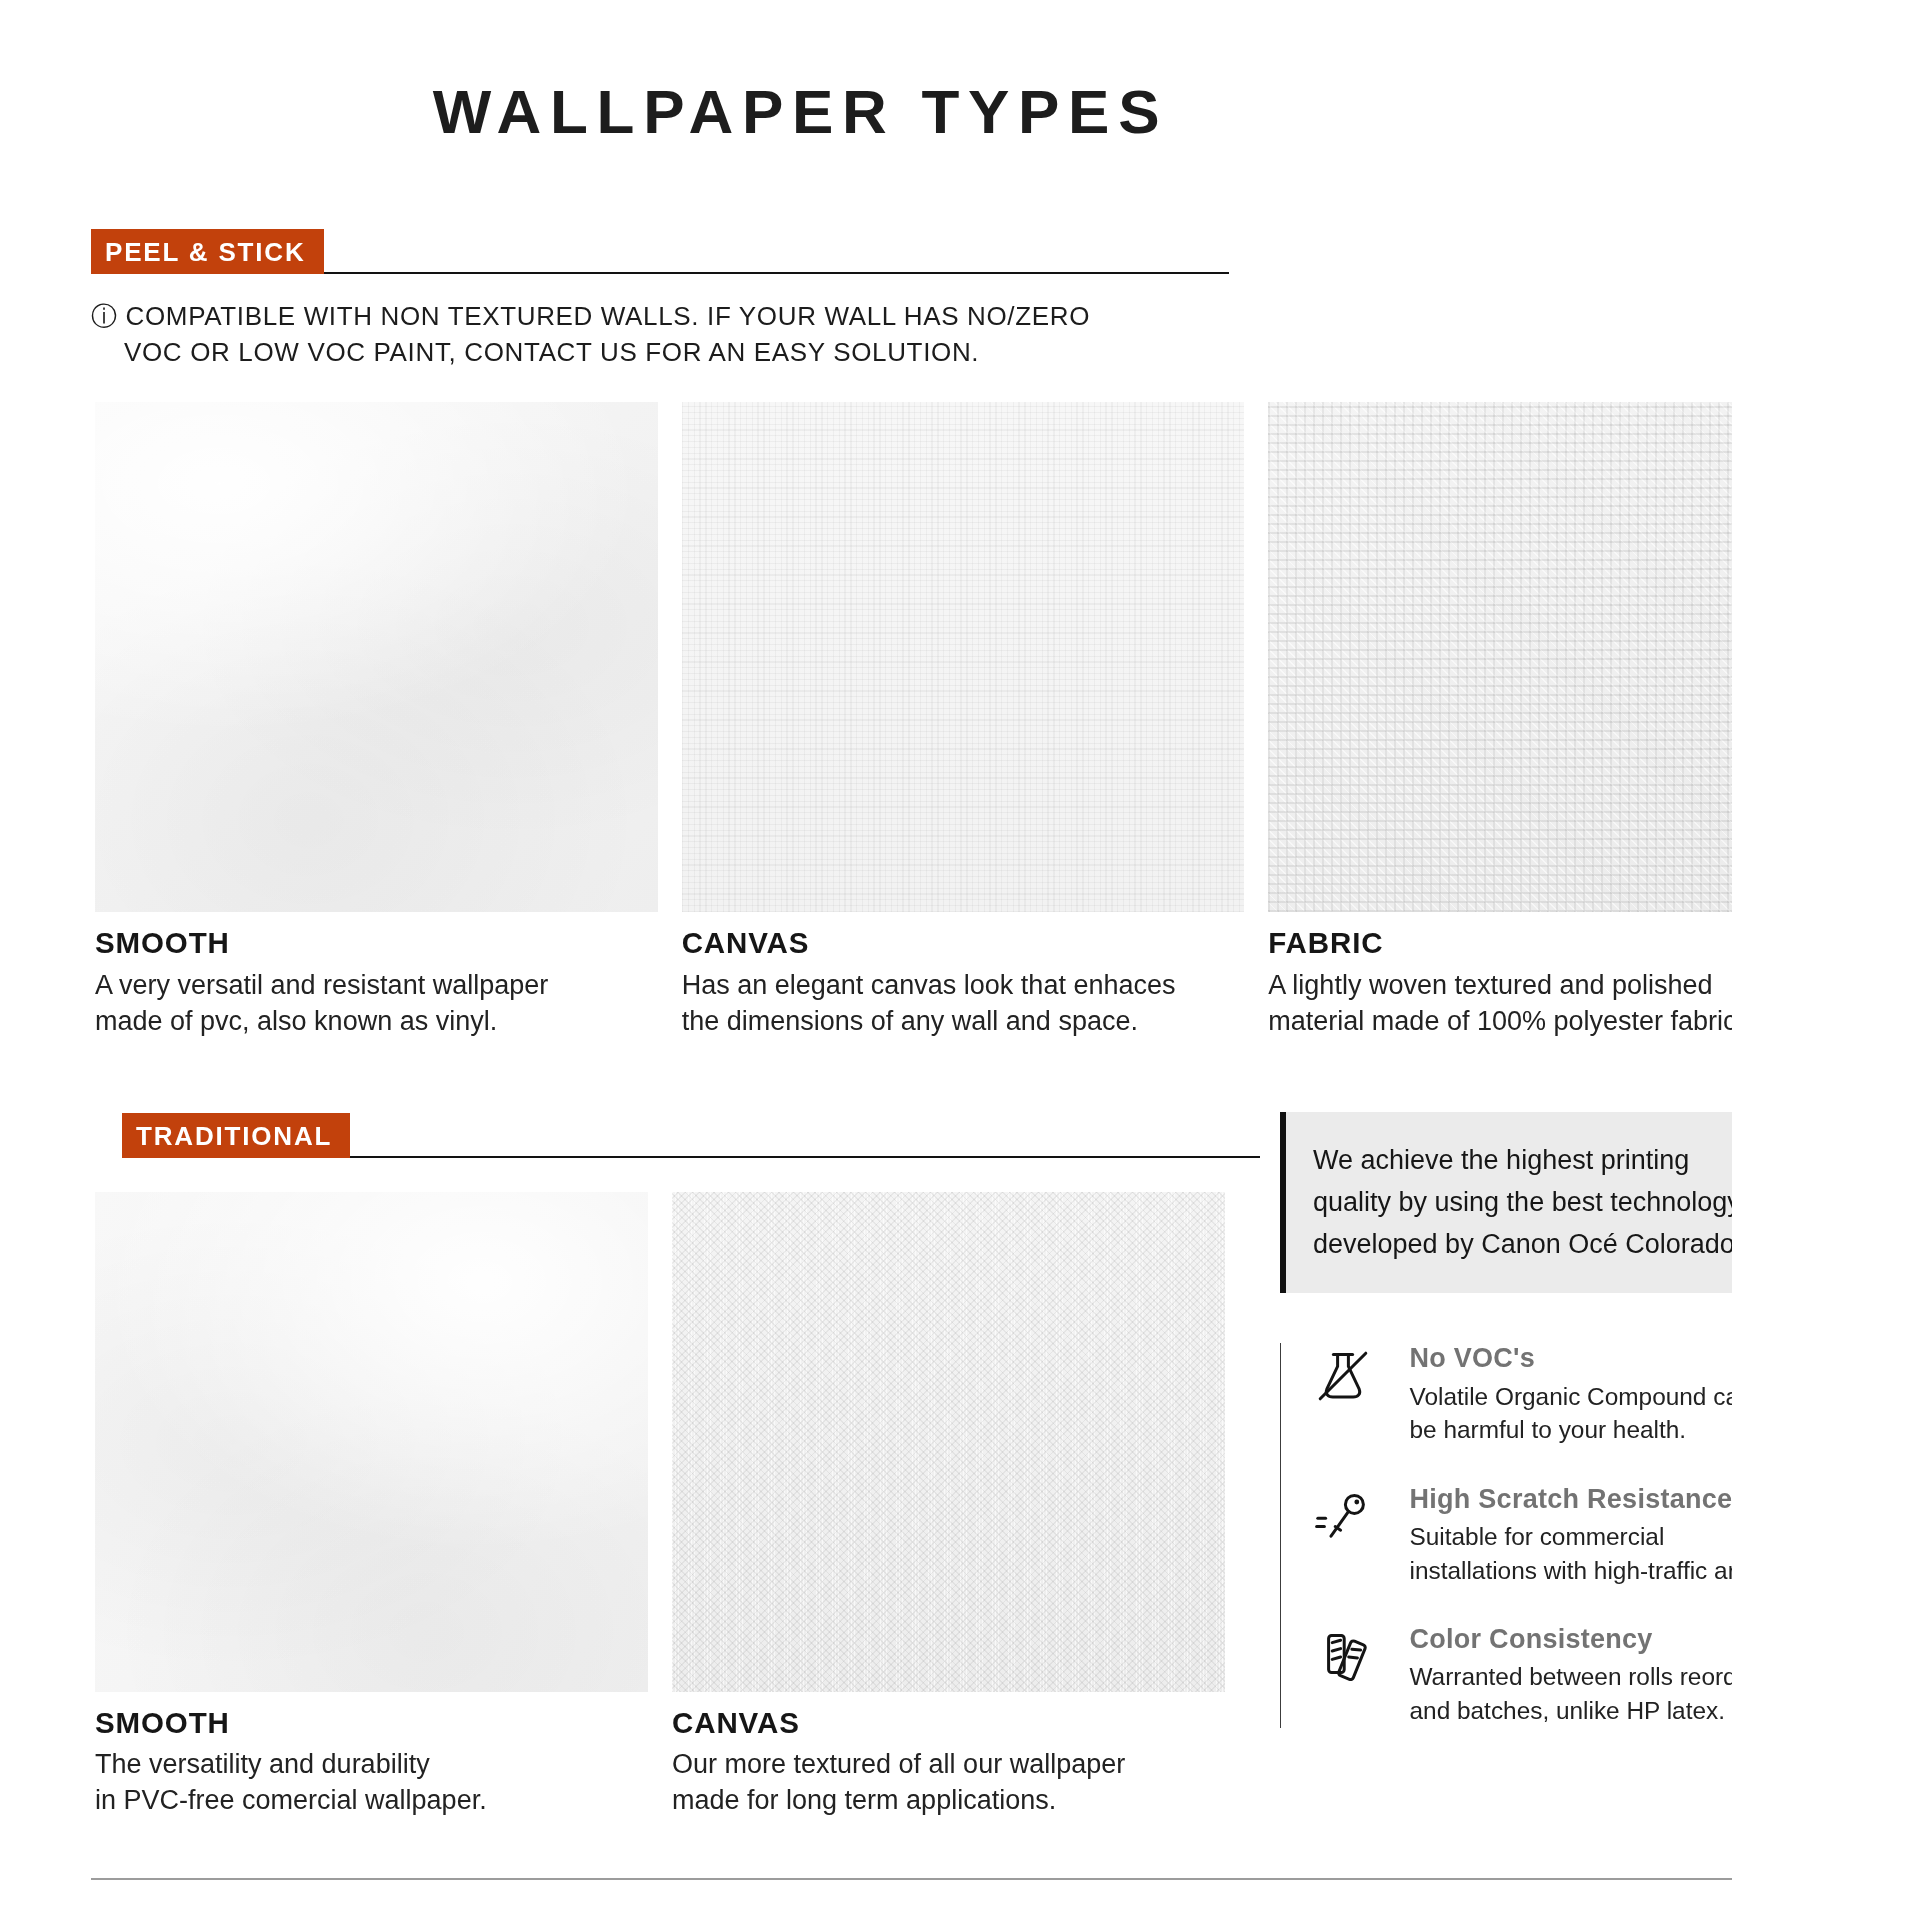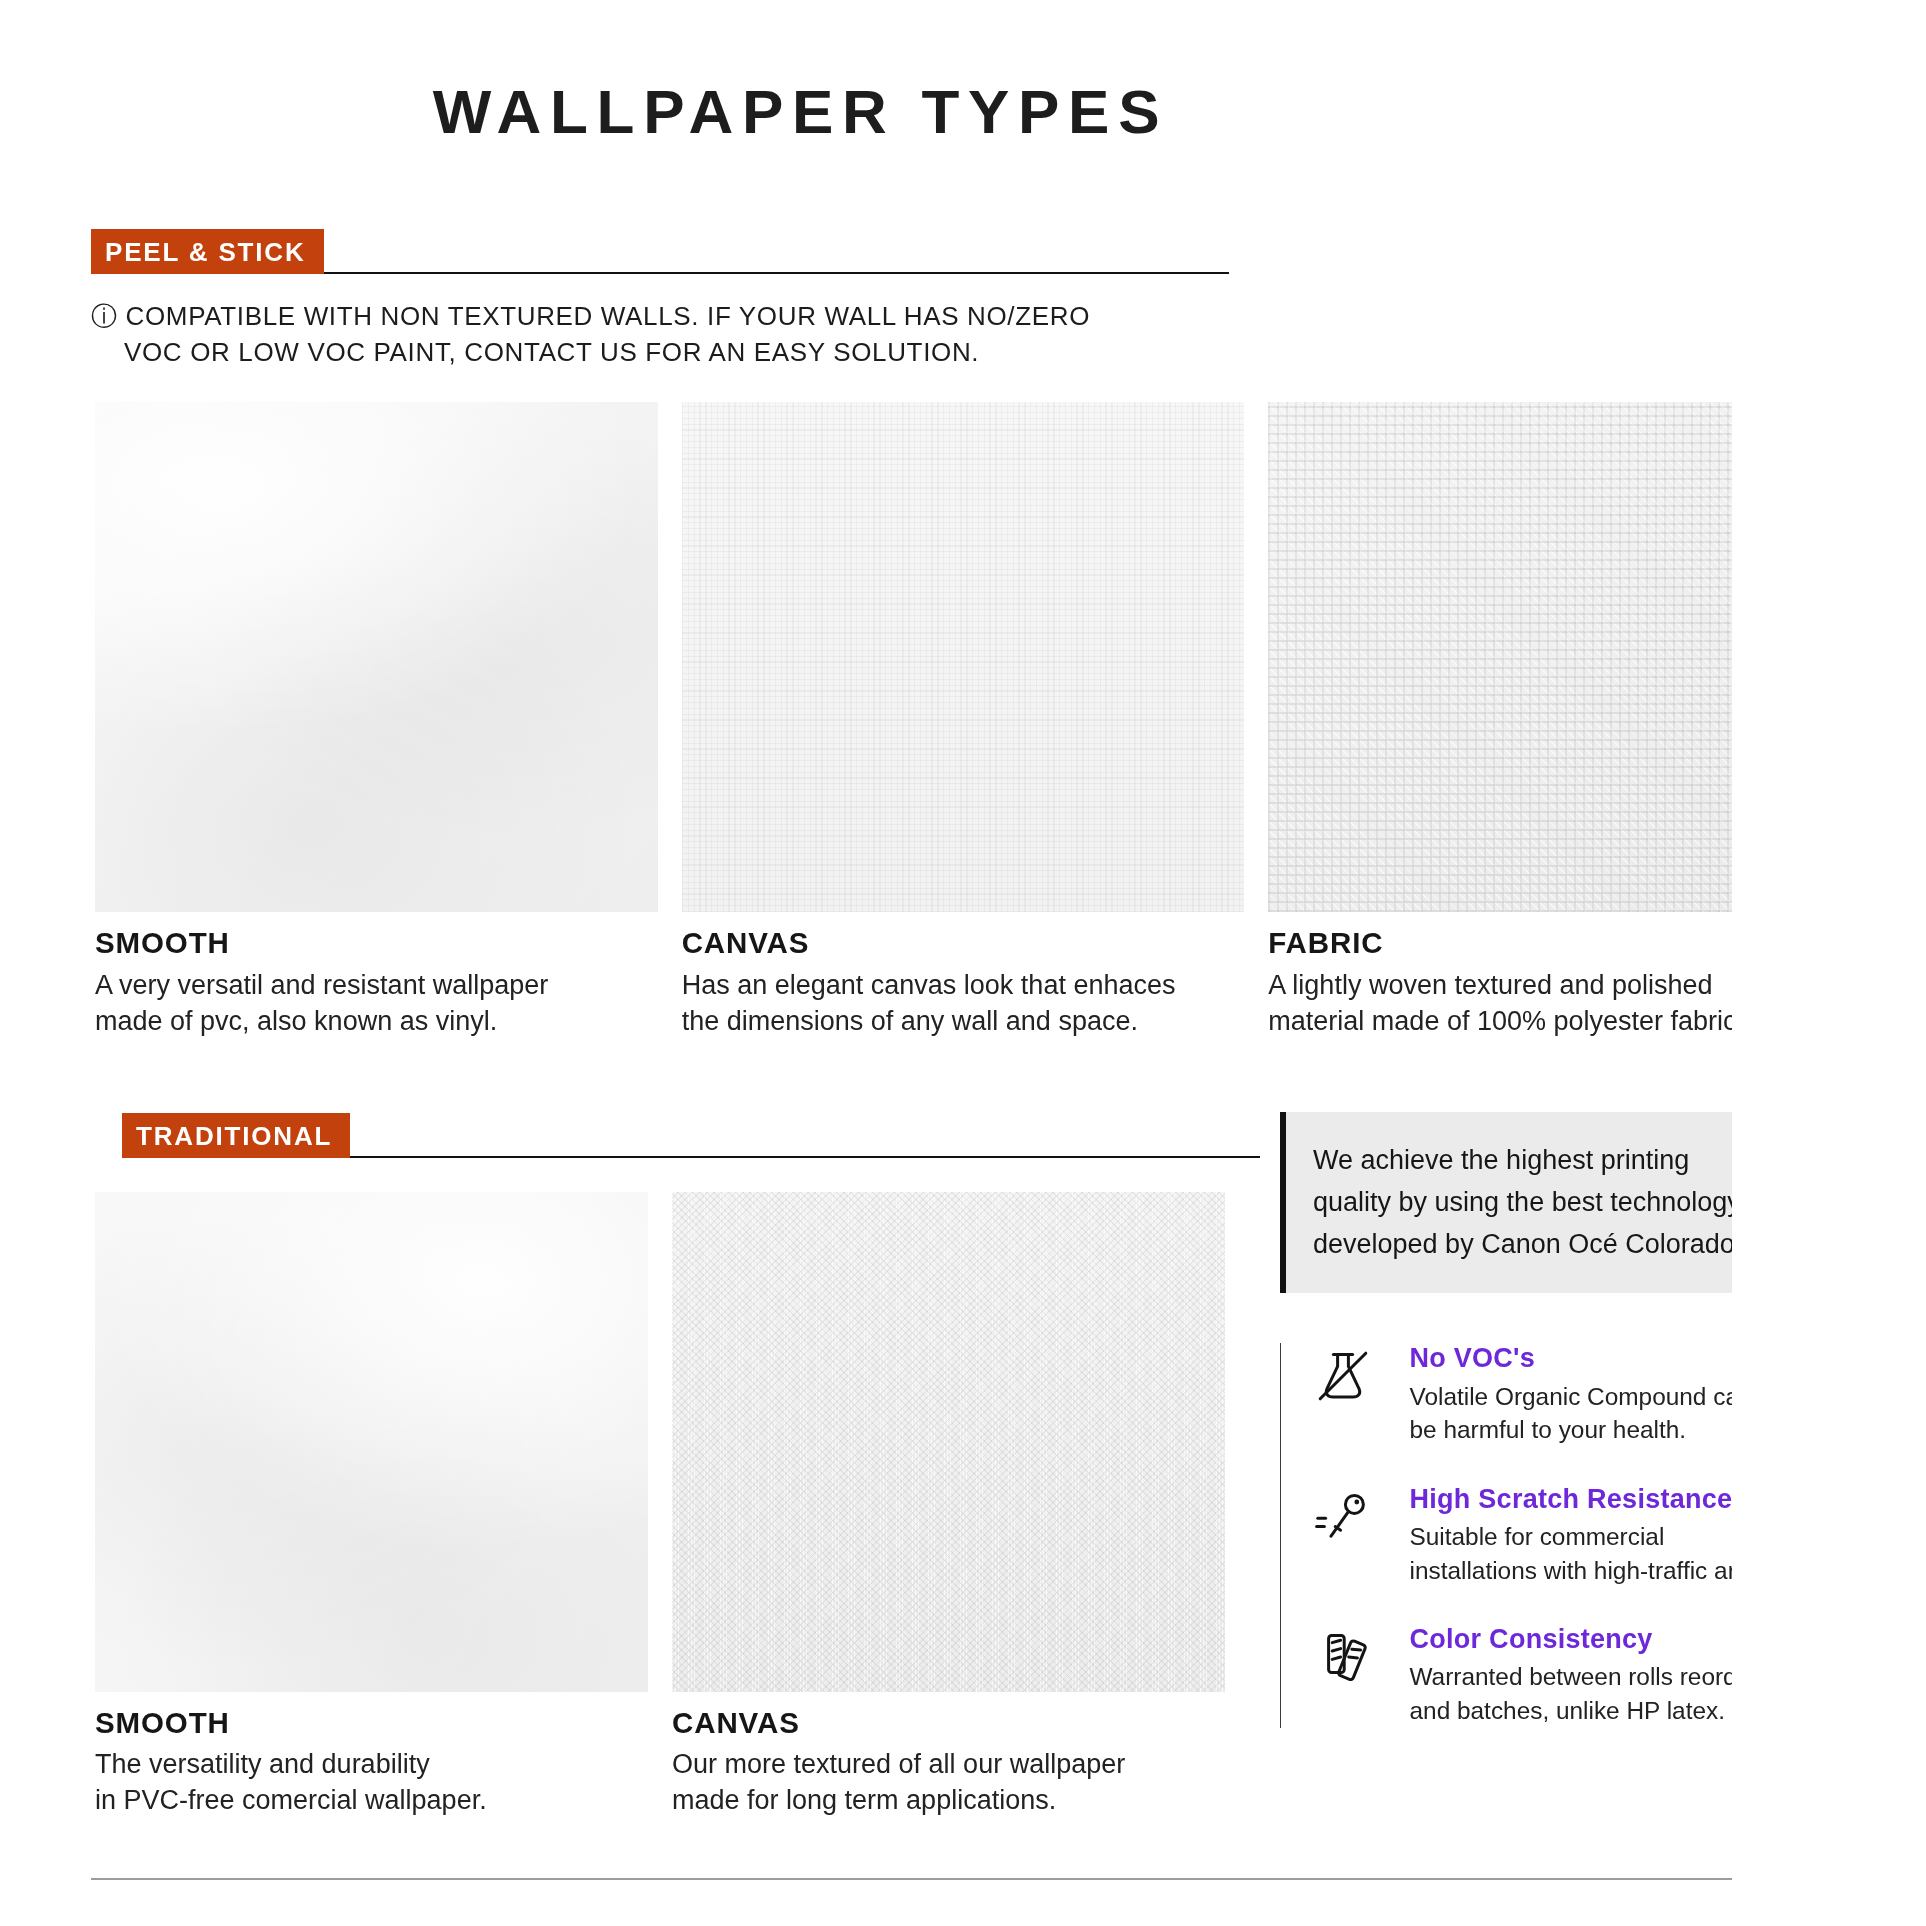--- a/index.html
+++ b/index.html
@@ -73,21 +73,21 @@
   .features {margin-top:50px; border-left:1.9px solid #3c3c3c; padding-left:32px; box-sizing:border-box;}
   .feature {display:flex; margin-bottom:37px;}
   .f-icon {width:67px; flex:none; padding-top:2.6px;}
   .f-icon svg {width:60px; height:60px; display:block;}
   .hq-box {
     width:53px; height:45px; border:3.9px solid #141414; border-radius:7.7px;
     display:flex; align-items:center; justify-content:center;
     font-weight:bold; font-size:24.4px; letter-spacing:0.02em; color:#141414;
   }
   .f-text {margin-left:29.5px;}
-  .f-title {font-size:27px; font-weight:bold; letter-spacing:0.01em; color:#6d28d9;}
+  .f-title {font-size:27px; font-weight:bold; letter-spacing:0.01em; color:#737373;}
   .f-desc {margin-top:5.1px; font-size:24.4px; line-height:1.38; white-space:pre-line; color:#222222;}
   .bottom-rule {margin-top:55px; width:1744px; height:1.9px; background:#9c9c9c;}
 </style>
 </head>
 <body>
 
 <div class="page">
 
   <h1 class="title">WALLPAPER TYPES</h1>
 

